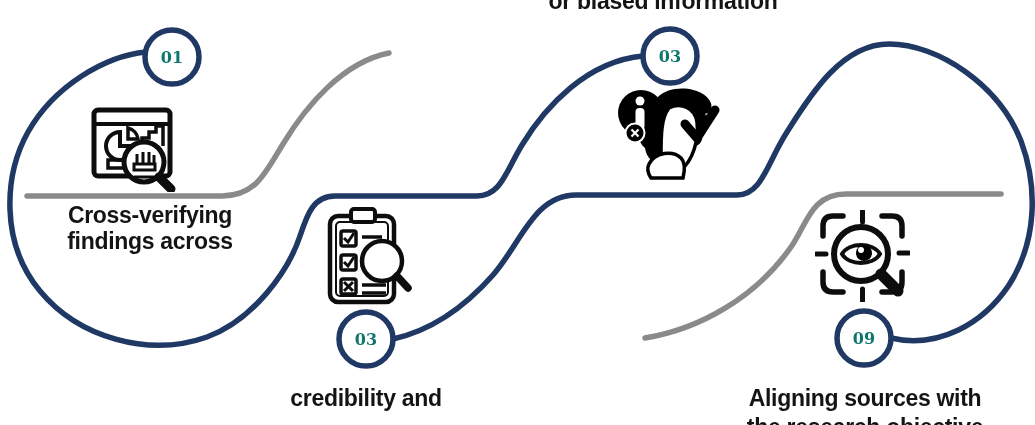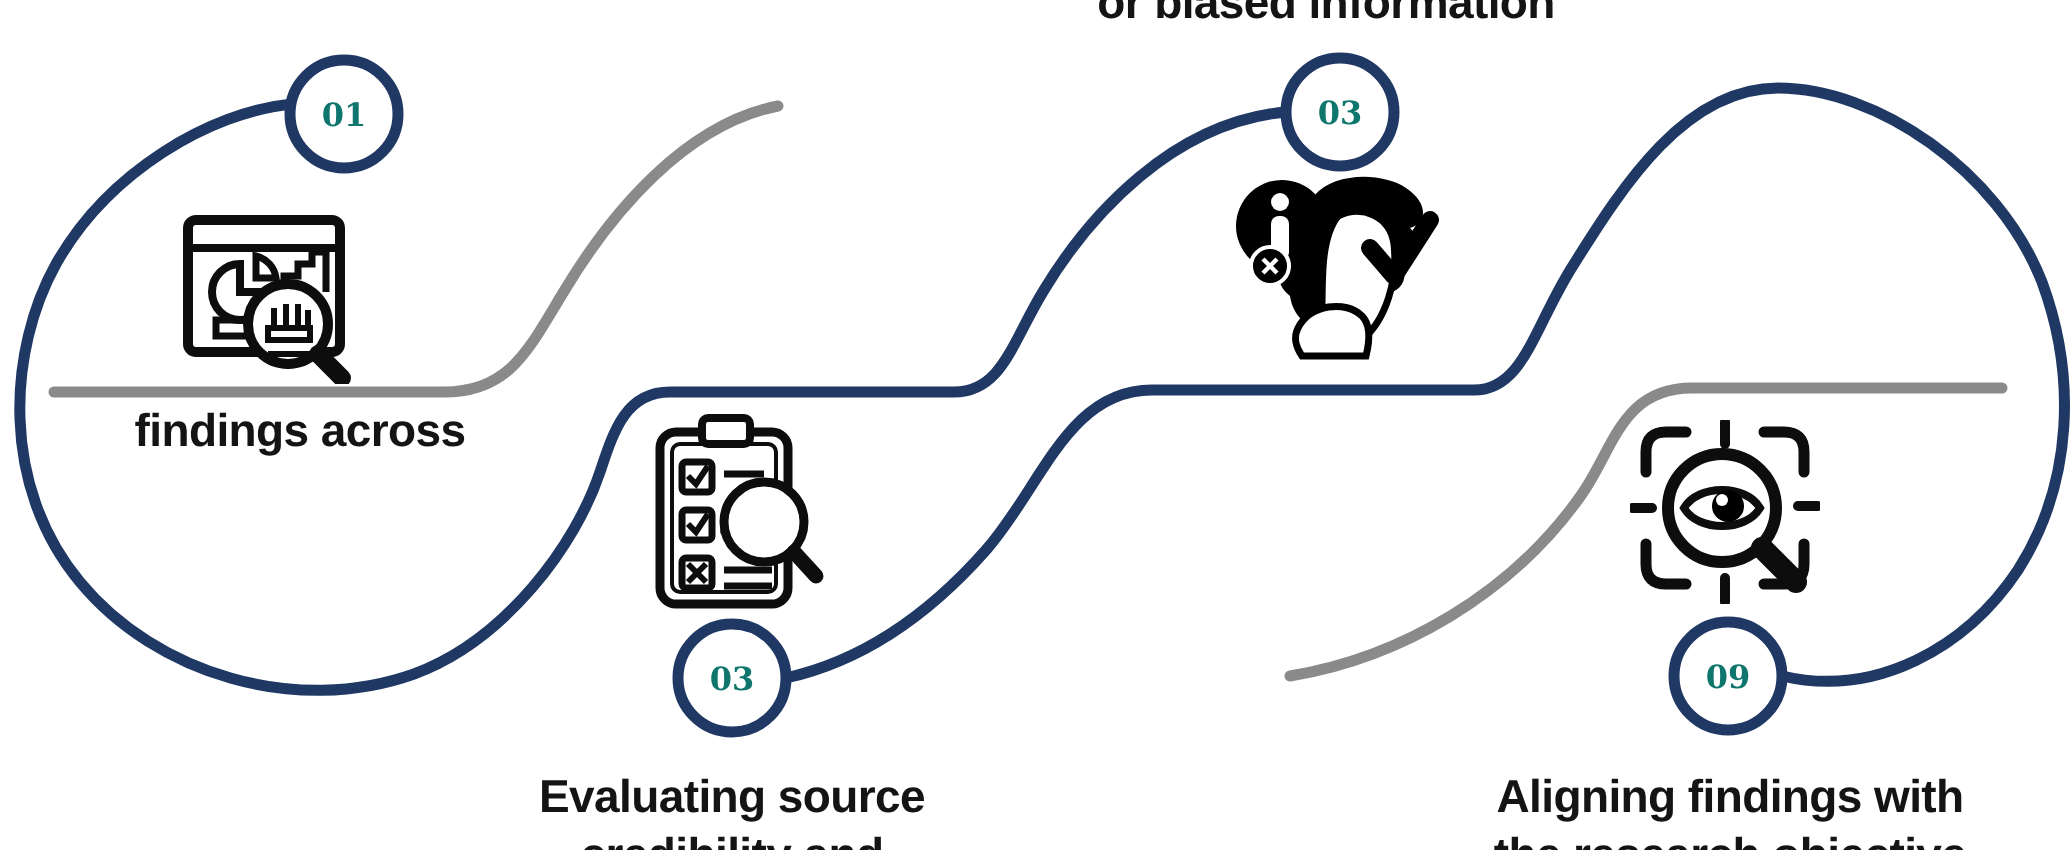--- a/index.html
+++ b/index.html
@@ -107,26 +107,26 @@
       <path d="M27 44 C34 32 58 32 65 44 C58 56 34 56 27 44 Z" fill="#ffffff" stroke-width="4"></path>
       <circle cx="49" cy="43" r="8" fill="#000000" stroke="none"></circle>
       <circle cx="46" cy="40" r="3" fill="#ffffff" stroke="none"></circle>
       <line x1="66" y1="64" x2="83" y2="81" stroke-width="11"></line>
     </g>
   </svg>
 
   <div class="step-label" style="left:463px;top:-12px;width:400px">or biased information</div>
 
   <div class="step-label" style="left:10px;top:202px;width:280px">
+    <div>Cross-verifying</div>
     <div>findings across</div>
   </div>
 
   <div class="step-label wide" style="left:216px;top:384px;width:300px">
-    <div>Evaluating source</div>
     <div>credibility and</div>
   </div>
 
   <div class="step-label wide" style="left:715px;top:384px;width:300px">
-    <div>Aligning findings with</div>
+    <div>Aligning sources with</div>
     <div>the research objective</div>
   </div>
 
 </div>
 
 </body></html>

